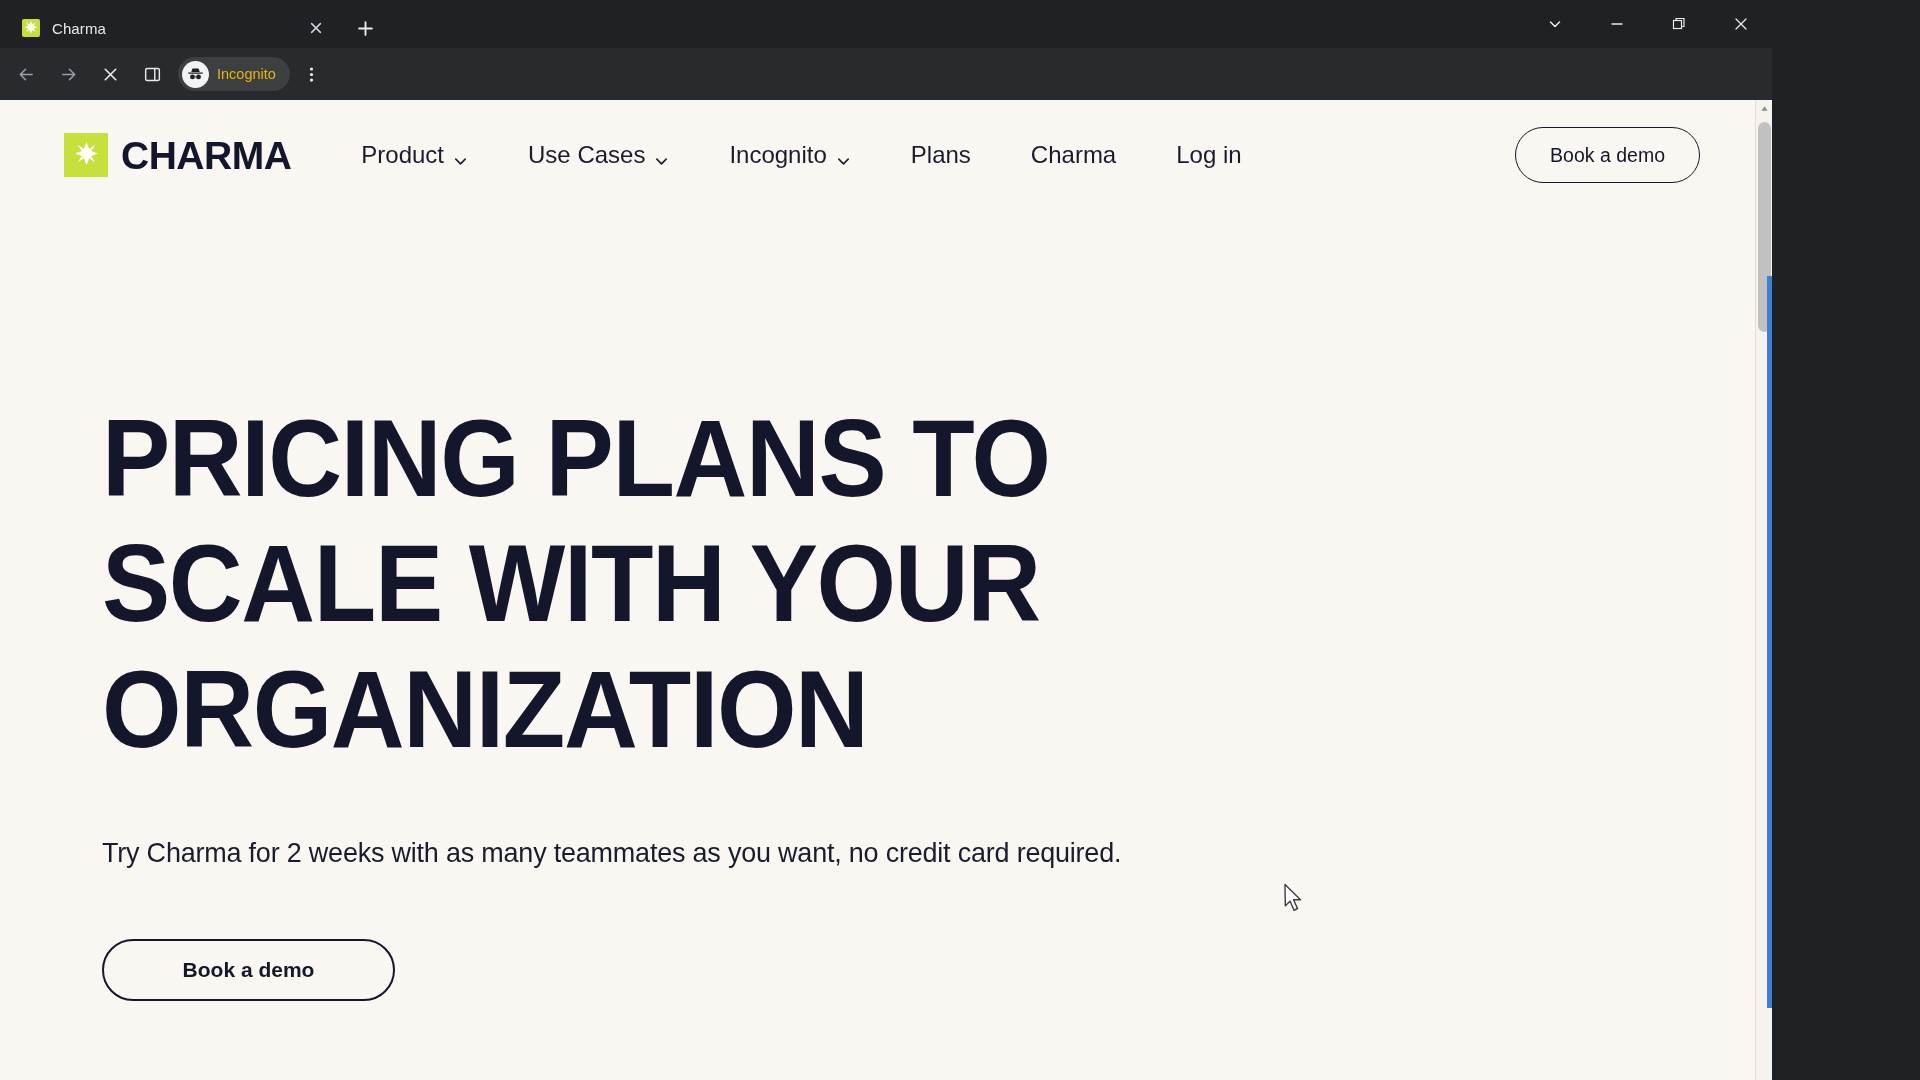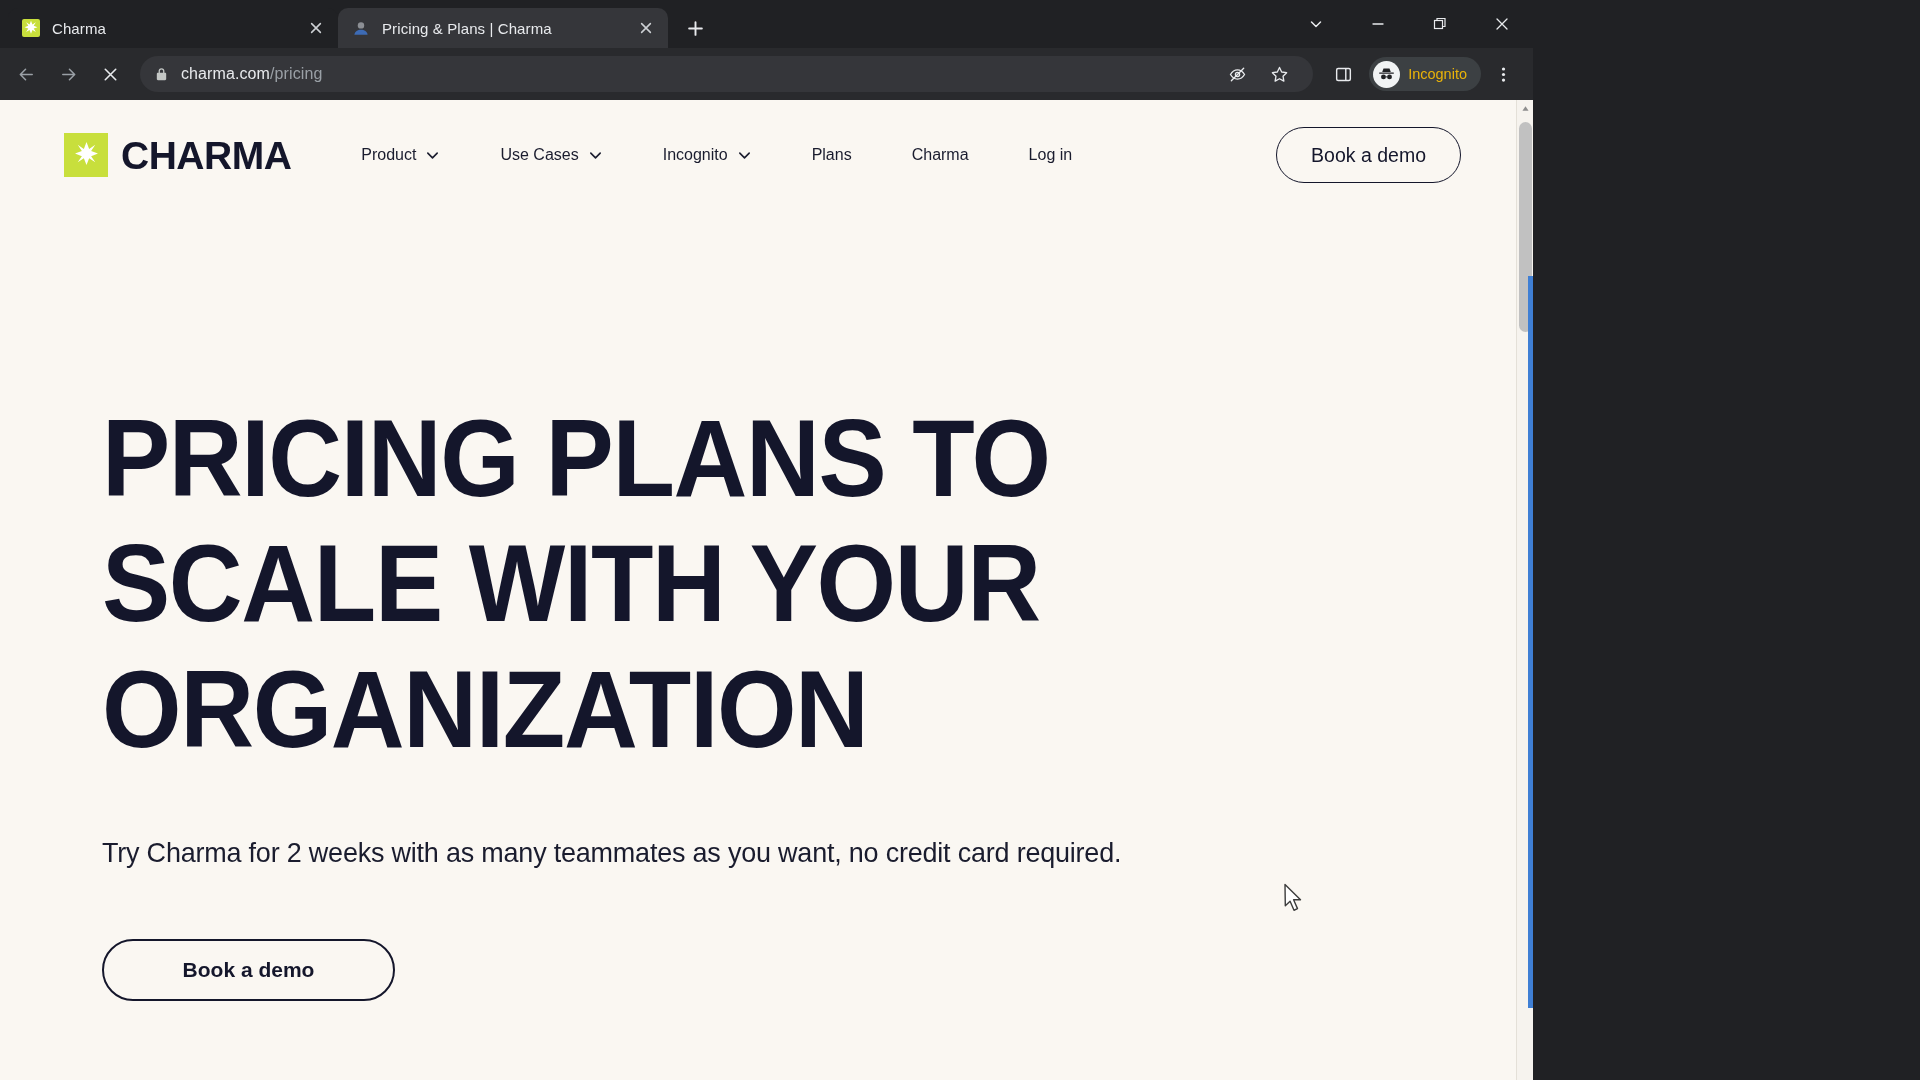--- a/index.html
+++ b/index.html
@@ -7,21 +7,21 @@
   html, body {
     width: 1920px;
     height: 1080px;
     overflow: hidden;
     font-family: "Liberation Sans", sans-serif;
     background: #202124;
   }
 
   
   .browser {
-    width: 1533px;
+    width: 1772px;
     height: 1080px;
     position: relative;
     background: #202124;
     display: flex;
     flex-direction: column;
   }
 
   
   .tabstrip {
     height: 48px;
@@ -209,23 +209,23 @@
   }
 
   .nav {
     display: flex;
     align-items: center;
     margin-left: 70px;
     gap: 0;
   }
   .nav-item {
     display: flex;
-    align-items: center;
+    align-items: flex-end;
     gap: 9px;
-    font-size: 16px;
+    font-size: 24px;
     color: #1a1c2e;
     padding: 10px 0;
     margin-right: 60px;
     white-space: nowrap;
   }
   .nav-item:last-child { margin-right: 8px; }
   .nav-item svg { width: 15px; height: 15px; color: #1a1c2e; }
 
   .demo-btn {
     margin-left: auto;
@@ -336,34 +336,20 @@
         </svg>
       </span>
       <span class="tab-title">Charma</span>
       <span class="tab-close">
         <svg viewBox="0 0 16 16" fill="none" stroke="currentColor" stroke-width="1.8" stroke-linecap="round">
           <path d="M3 3l10 10M13 3L3 13"></path>
         </svg>
       </span>
     </div>
 
-    <div class="tab active">
-      <span class="tab-favicon fav-loading">
-        <svg viewBox="0 0 24 24">
-          <circle cx="12" cy="8.5" r="4.3" fill="#8c8f94"></circle>
-          <path d="M3.2 21c.6-4.3 4.4-6.6 8.8-6.6s8.2 2.3 8.8 6.6z" fill="#3d6bb5"></path>
-        </svg>
-      </span>
-      <span class="tab-title">Pricing &amp; Plans | Charma</span>
-      <span class="tab-close">
-        <svg viewBox="0 0 16 16" fill="none" stroke="currentColor" stroke-width="1.8" stroke-linecap="round">
-          <path d="M3 3l10 10M13 3L3 13"></path>
-        </svg>
-      </span>
-    </div>
 
     <div class="newtab">
       <svg viewBox="0 0 16 16" fill="none" stroke="currentColor" stroke-width="1.8" stroke-linecap="round">
         <path d="M8 2v12M2 8h12"></path>
       </svg>
     </div>
 
     <div class="winctrls">
       <div class="winbtn">
         <svg viewBox="0 0 16 16" fill="none" stroke="currentColor" stroke-width="1.5" stroke-linecap="round" stroke-linejoin="round">
@@ -400,43 +386,20 @@
       <svg viewBox="0 0 20 20" fill="none" stroke="currentColor" stroke-width="1.6" stroke-linecap="round" stroke-linejoin="round">
         <path d="M4 10h12M11 4.5L16.5 10 11 15.5"></path>
       </svg>
     </div>
     <div class="tbtn">
       <svg viewBox="0 0 20 20" fill="none" stroke="currentColor" stroke-width="1.7" stroke-linecap="round">
         <path d="M4.5 4.5l11 11M15.5 4.5l-11 11"></path>
       </svg>
     </div>
 
-    <div class="omnibox">
-      <span class="omni-lock">
-        <svg viewBox="0 0 16 16" fill="currentColor">
-          <path d="M8 1.2a3.1 3.1 0 00-3.1 3.1V6H4.2c-.66 0-1.2.54-1.2 1.2v5.6c0 .66.54 1.2 1.2 1.2h7.6c.66 0 1.2-.54 1.2-1.2V7.2c0-.66-.54-1.2-1.2-1.2h-.7V4.3A3.1 3.1 0 008 1.2zm0 1.4a1.7 1.7 0 011.7 1.7V6H6.3V4.3A1.7 1.7 0 018 2.6z"></path>
-        </svg>
-      </span>
-      <span class="omni-url"><span>charma.com</span><span class="path">/pricing</span></span>
-
-      <span class="omni-right">
-        <span class="tbtn">
-          <svg viewBox="0 0 20 20" fill="none" stroke="currentColor" stroke-width="1.4" stroke-linecap="round">
-            <path d="M2.6 10S5.5 5.2 10 5.2s7.4 4.8 7.4 4.8-2.9 4.8-7.4 4.8S2.6 10 2.6 10z"></path>
-            <circle cx="10" cy="10" r="2.2"></circle>
-            <path d="M3.5 16.5L16.5 3.5"></path>
-          </svg>
-        </span>
-        <span class="tbtn">
-          <svg viewBox="0 0 20 20" fill="none" stroke="currentColor" stroke-width="1.4" stroke-linejoin="round">
-            <path d="M10 2.6l2.3 4.8 5.2.7-3.8 3.7.9 5.2-4.6-2.5-4.6 2.5.9-5.2L2.5 8.1l5.2-.7z"></path>
-          </svg>
-        </span>
-      </span>
-    </div>
 
     <div class="tbtn">
       <svg viewBox="0 0 20 20" fill="none" stroke="currentColor" stroke-width="1.5">
         <rect x="2.8" y="3.6" width="14.4" height="12.8" rx="1.6"></rect>
         <path d="M12.4 3.6v12.8" stroke-width="1.5"></path>
       </svg>
     </div>
 
     <div class="incognito-chip">
       <span class="incog-avatar">

